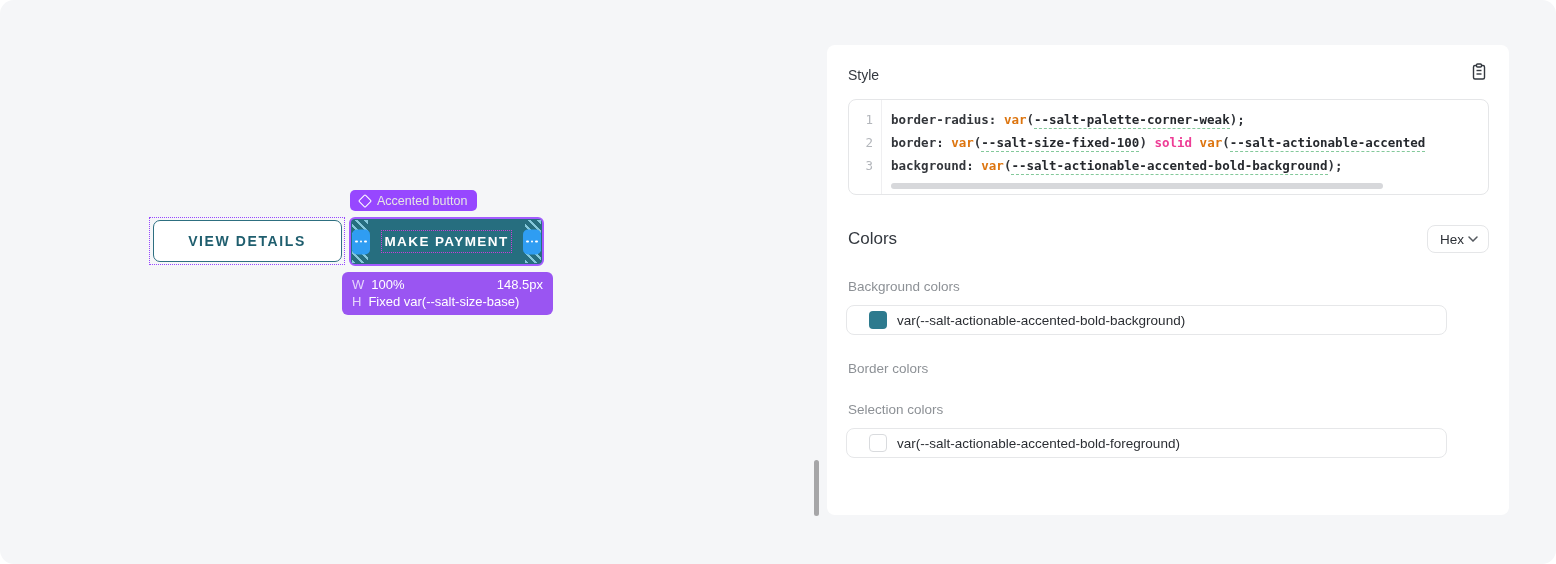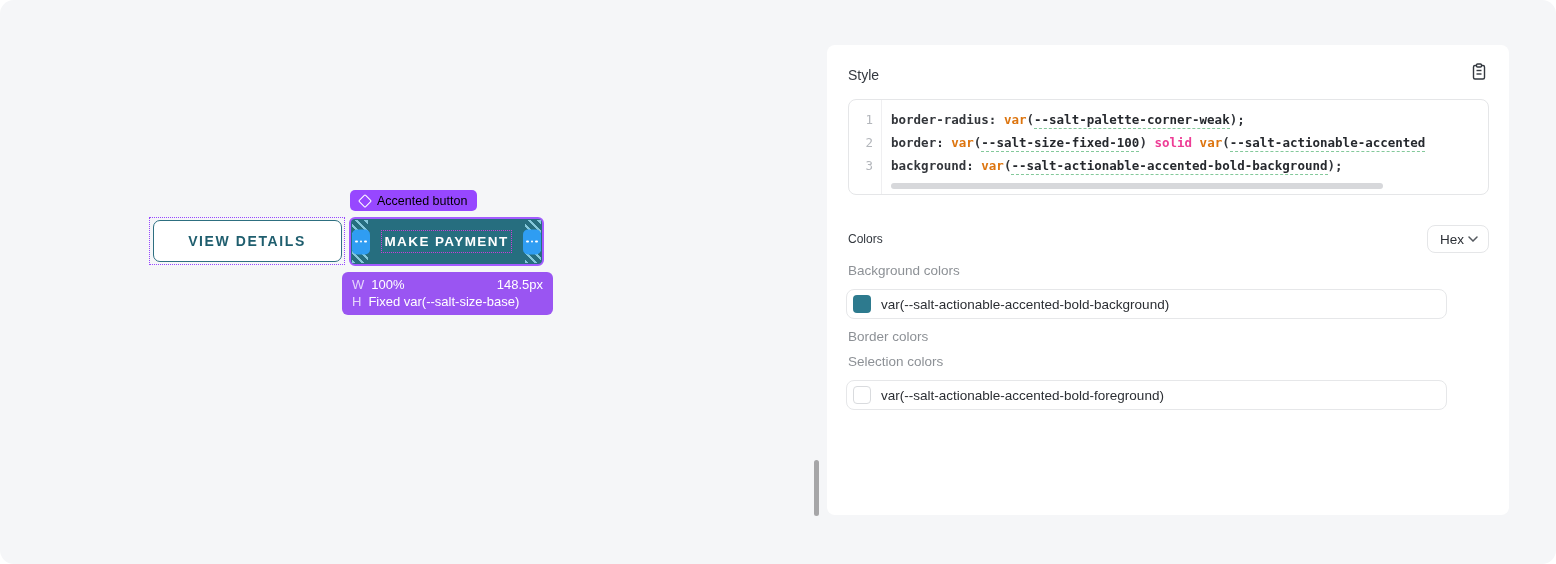--- a/index.html
+++ b/index.html
@@ -3,21 +3,21 @@
 <meta charset="utf-8">
 <style>
   html,body{margin:0;padding:0;background:#ffffff;}
   body{width:1556px;height:564px;font-family:"Liberation Sans",sans-serif;-webkit-font-smoothing:antialiased;}
   .stage{position:relative;width:1556px;height:564px;background:#f5f6f8;border-radius:14px;overflow:hidden;}
 
   
   .vd-outline{position:absolute;left:149px;top:217px;width:194px;height:46px;border:1px dotted #9747ff;display:flex;align-items:center;justify-content:center;}
   .btn-view-details{width:189px;height:42px;background:#ffffff;border:1px solid #2d6f80;border-radius:7px;color:#1f5e6e;font-size:14px;font-weight:bold;letter-spacing:1.6px;display:flex;align-items:center;justify-content:center;cursor:pointer;}
 
-  .component-badge{position:absolute;left:350px;top:190px;height:21px;background:#9747ff;border-radius:5px;display:inline-flex;align-items:center;gap:7px;padding:0 10px;color:#000000;font-size:12.5px;}
+  .component-badge{position:absolute;left:350px;top:190px;height:21px;background:#9747ff;border-radius:5px;display:inline-flex;align-items:center;gap:7px;padding:0 10px;color:#e5e5e5;font-size:12.5px;}
   .diamond{width:8px;height:8px;border:1.5px solid #ffffff;border-radius:1.5px;transform:rotate(45deg);display:inline-block;}
 
   .mp-select{position:absolute;left:349px;top:217px;width:191px;height:45px;background:#266e7f;border:2px solid #a35bff;border-radius:6px;}
   .mp-label{position:absolute;inset:0;display:flex;align-items:center;justify-content:center;color:#ffffff;font-size:13.5px;font-weight:bold;letter-spacing:1.4px;}
   .stripe{position:absolute;width:16px;height:16px;background:repeating-linear-gradient(45deg,rgba(137,205,224,.95) 0 2.5px,rgba(137,205,224,0) 2.5px 6.5px);}
   .stripe.tl{left:1px;top:1px}.stripe.tr{right:1px;top:1px}.stripe.bl{left:1px;bottom:1px}.stripe.br{right:1px;bottom:1px}
   .inner-dotted{position:absolute;left:30px;right:30px;top:11px;bottom:11px;border:1px dotted #cd3bd8;}
   .handle{position:absolute;top:50%;transform:translateY(-50%);width:18px;height:25px;background:#2f9df2;border-radius:5px;display:flex;align-items:center;justify-content:center;gap:2px;cursor:pointer;}
   .handle.left{left:1px}.handle.right{right:1px}
   .handle i{width:2.5px;height:2.5px;border-radius:50%;background:#fff;display:block;}
@@ -38,25 +38,25 @@
   .gutter .ln{height:23px;line-height:23px;}
   .code-lines{flex:1;padding:8px 0 0 9px;font-family:"DejaVu Sans Mono",monospace;font-size:12.5px;color:#33363b;white-space:pre;overflow:hidden;font-weight:bold;}
   .code-lines .cl{height:23px;line-height:23px;}
   .seg-fn{color:#dd750f;}
   .seg-kw{color:#ee3d96;}
   .seg-token{color:#26292e;border-bottom:1px dashed #84c99b;padding-bottom:1px;}
   .seg-plain{color:#33363b;}
   .h-scroll{position:absolute;left:42px;bottom:5px;width:492px;height:6px;background:#d7d8db;border-radius:3px;cursor:pointer;}
 
   .colors-head{display:flex;align-items:center;justify-content:space-between;margin:30px 20px 0 21px;}
-  .colors-title{font-size:12px;color:#33383f;}
+  .colors-title{font-size:17px;color:#33383f;}
   .hex-dd{display:flex;align-items:center;gap:4px;height:28px;padding:0 10px 0 12px;background:#fff;border:1px solid #e5e6e8;border-radius:8px;font-size:13.5px;color:#2c3036;cursor:pointer;}
 
-  .sec-label{margin:10px 20px 0 21px;font-size:13.5px;color:#8d9196;}
-  .color-row{margin:11px 20px 0 19px;width:601px;height:30px;box-sizing:border-box;border:1px solid #e6e7e9;border-radius:8px;background:#fff;display:flex;align-items:center;gap:10px;padding:0 6px;cursor:pointer;}
+  .sec-label{margin:26px 20px 0 21px;font-size:13.5px;color:#8d9196;}
+  .color-row{margin:11px 20px 0 19px;width:601px;height:30px;box-sizing:border-box;border:1px solid #e6e7e9;border-radius:8px;background:#fff;display:flex;align-items:center;gap:10px;padding:0 22px;cursor:pointer;}
   .swatch{width:18px;height:18px;border-radius:4px;border:1px solid transparent;box-sizing:border-box;flex:none;}
   .token-text{font-size:13.5px;color:#2b2e33;}
 
   .v-scroll{position:absolute;left:814px;top:460px;width:5px;height:56px;background:#a6a6a8;border-radius:3px;cursor:pointer;}
 </style>
 </head>
 <body>
 
 <div class="stage">
 

